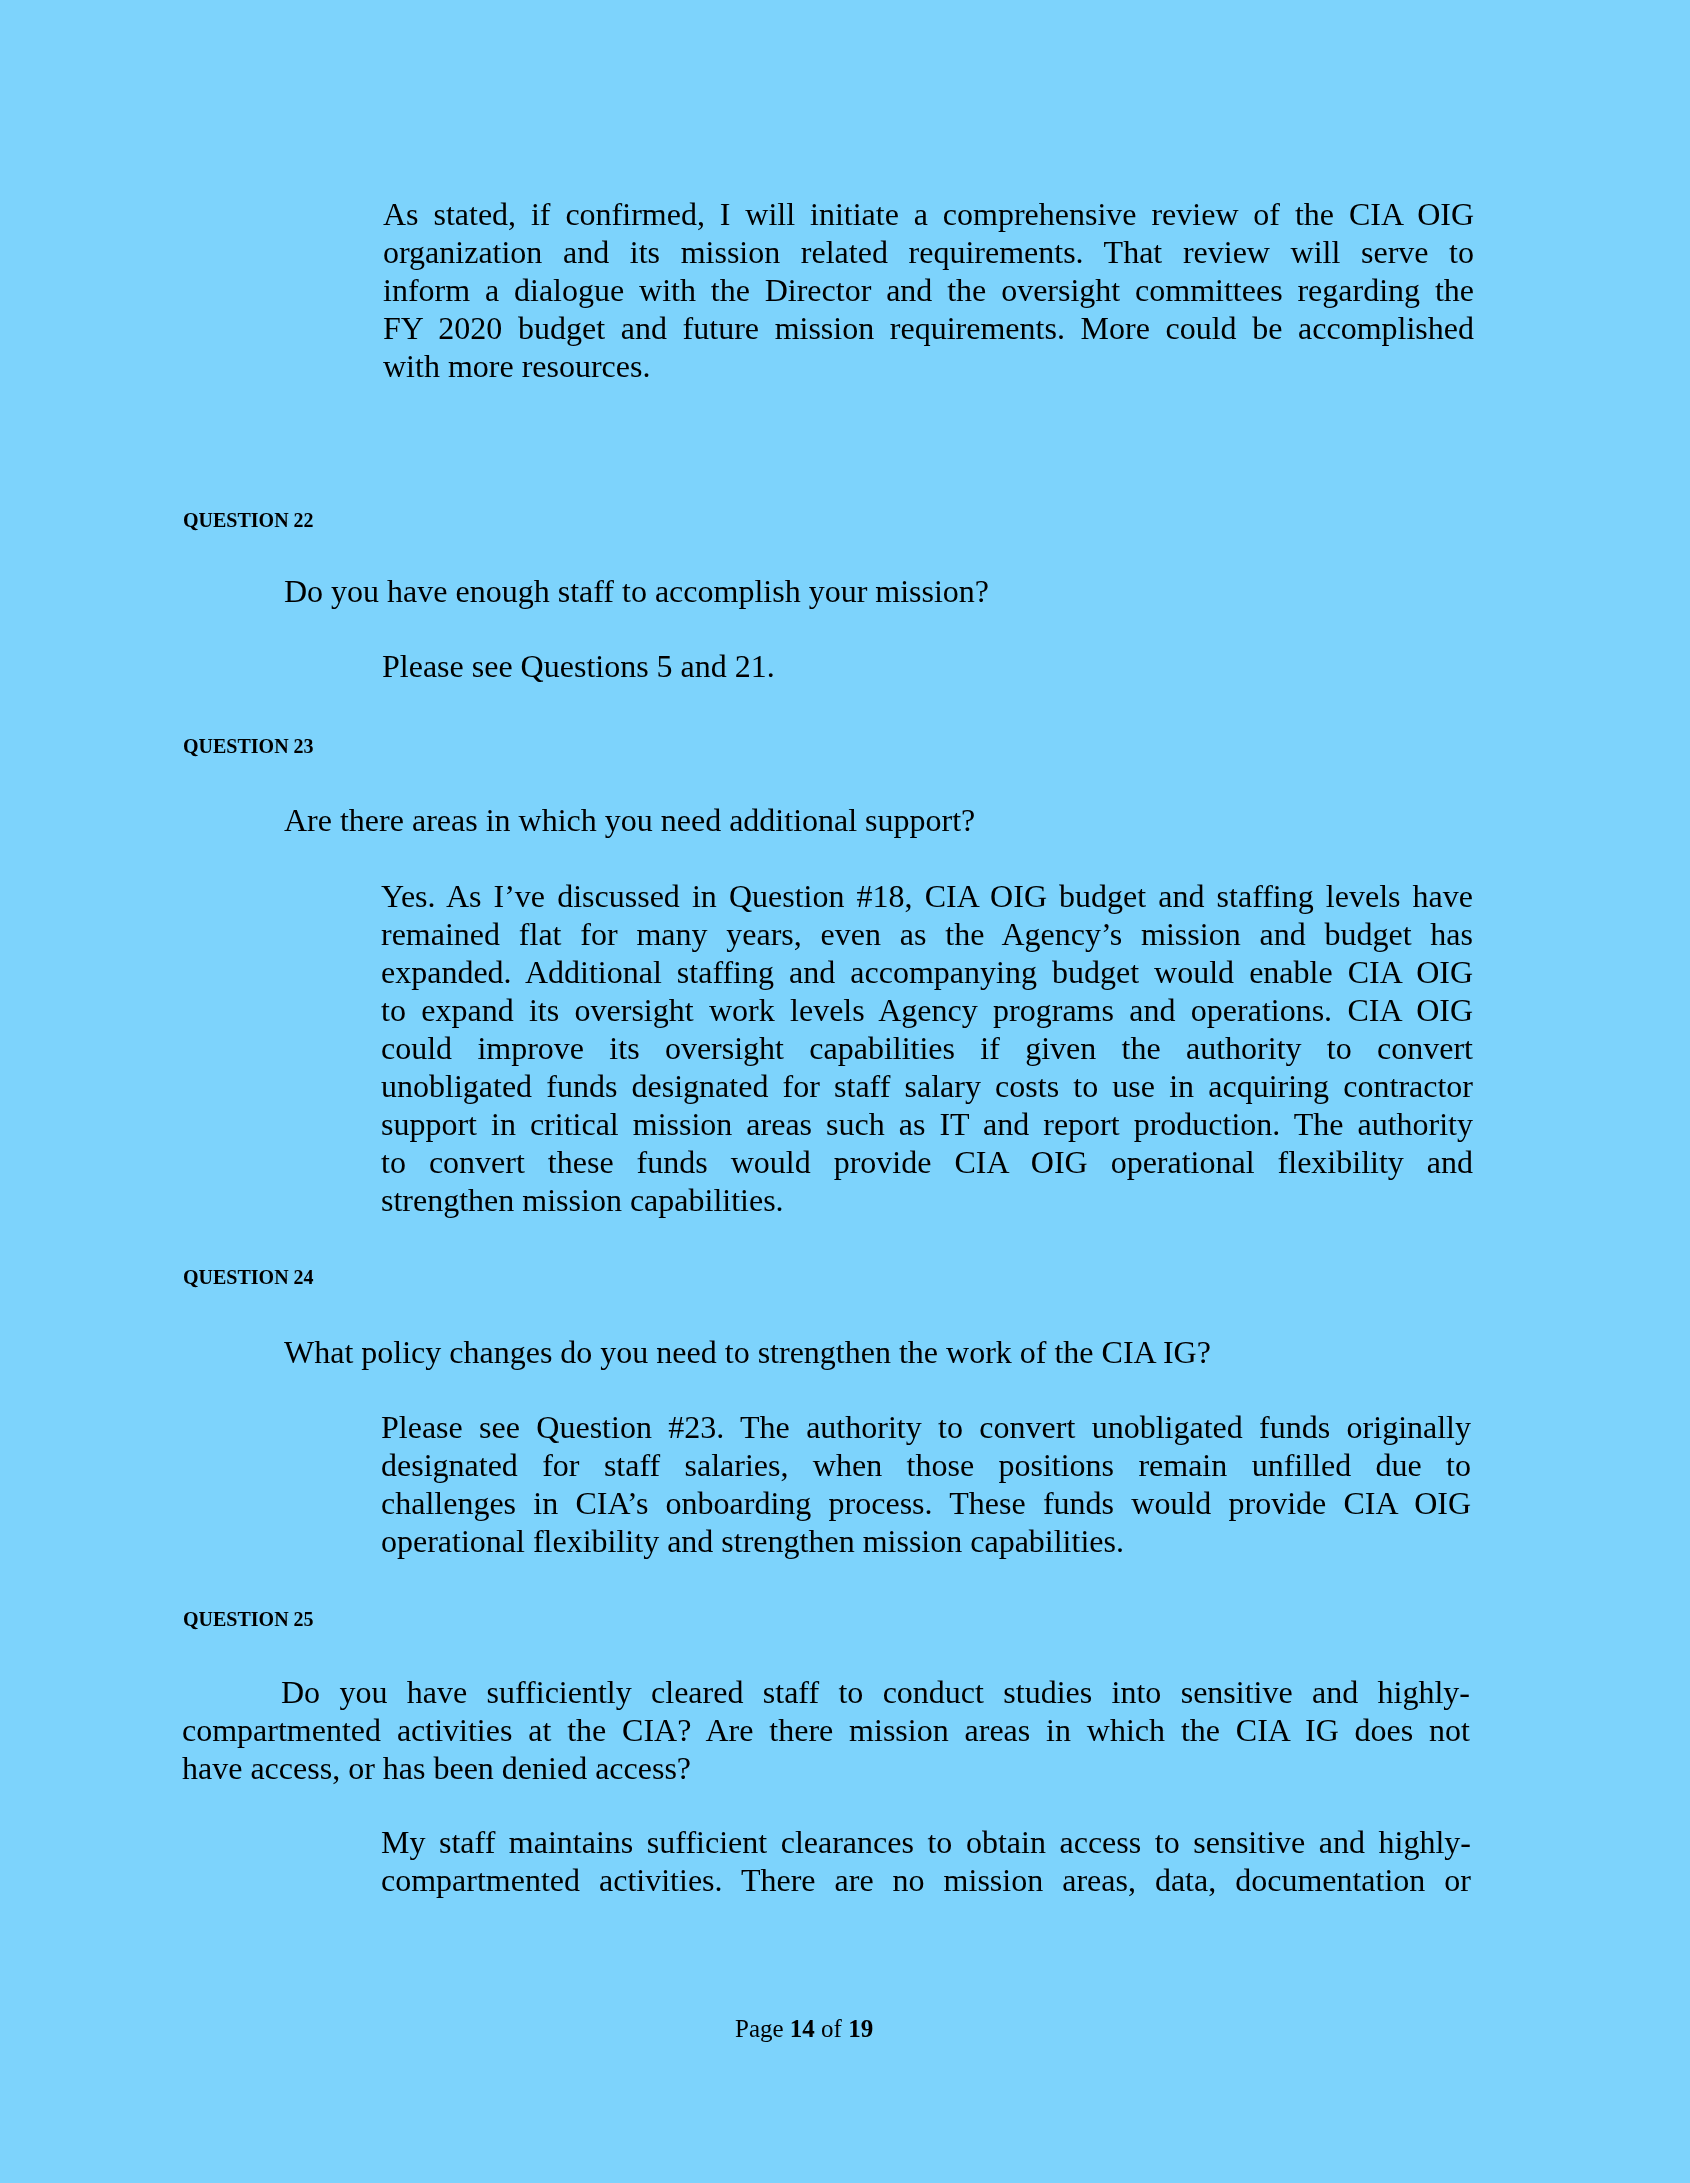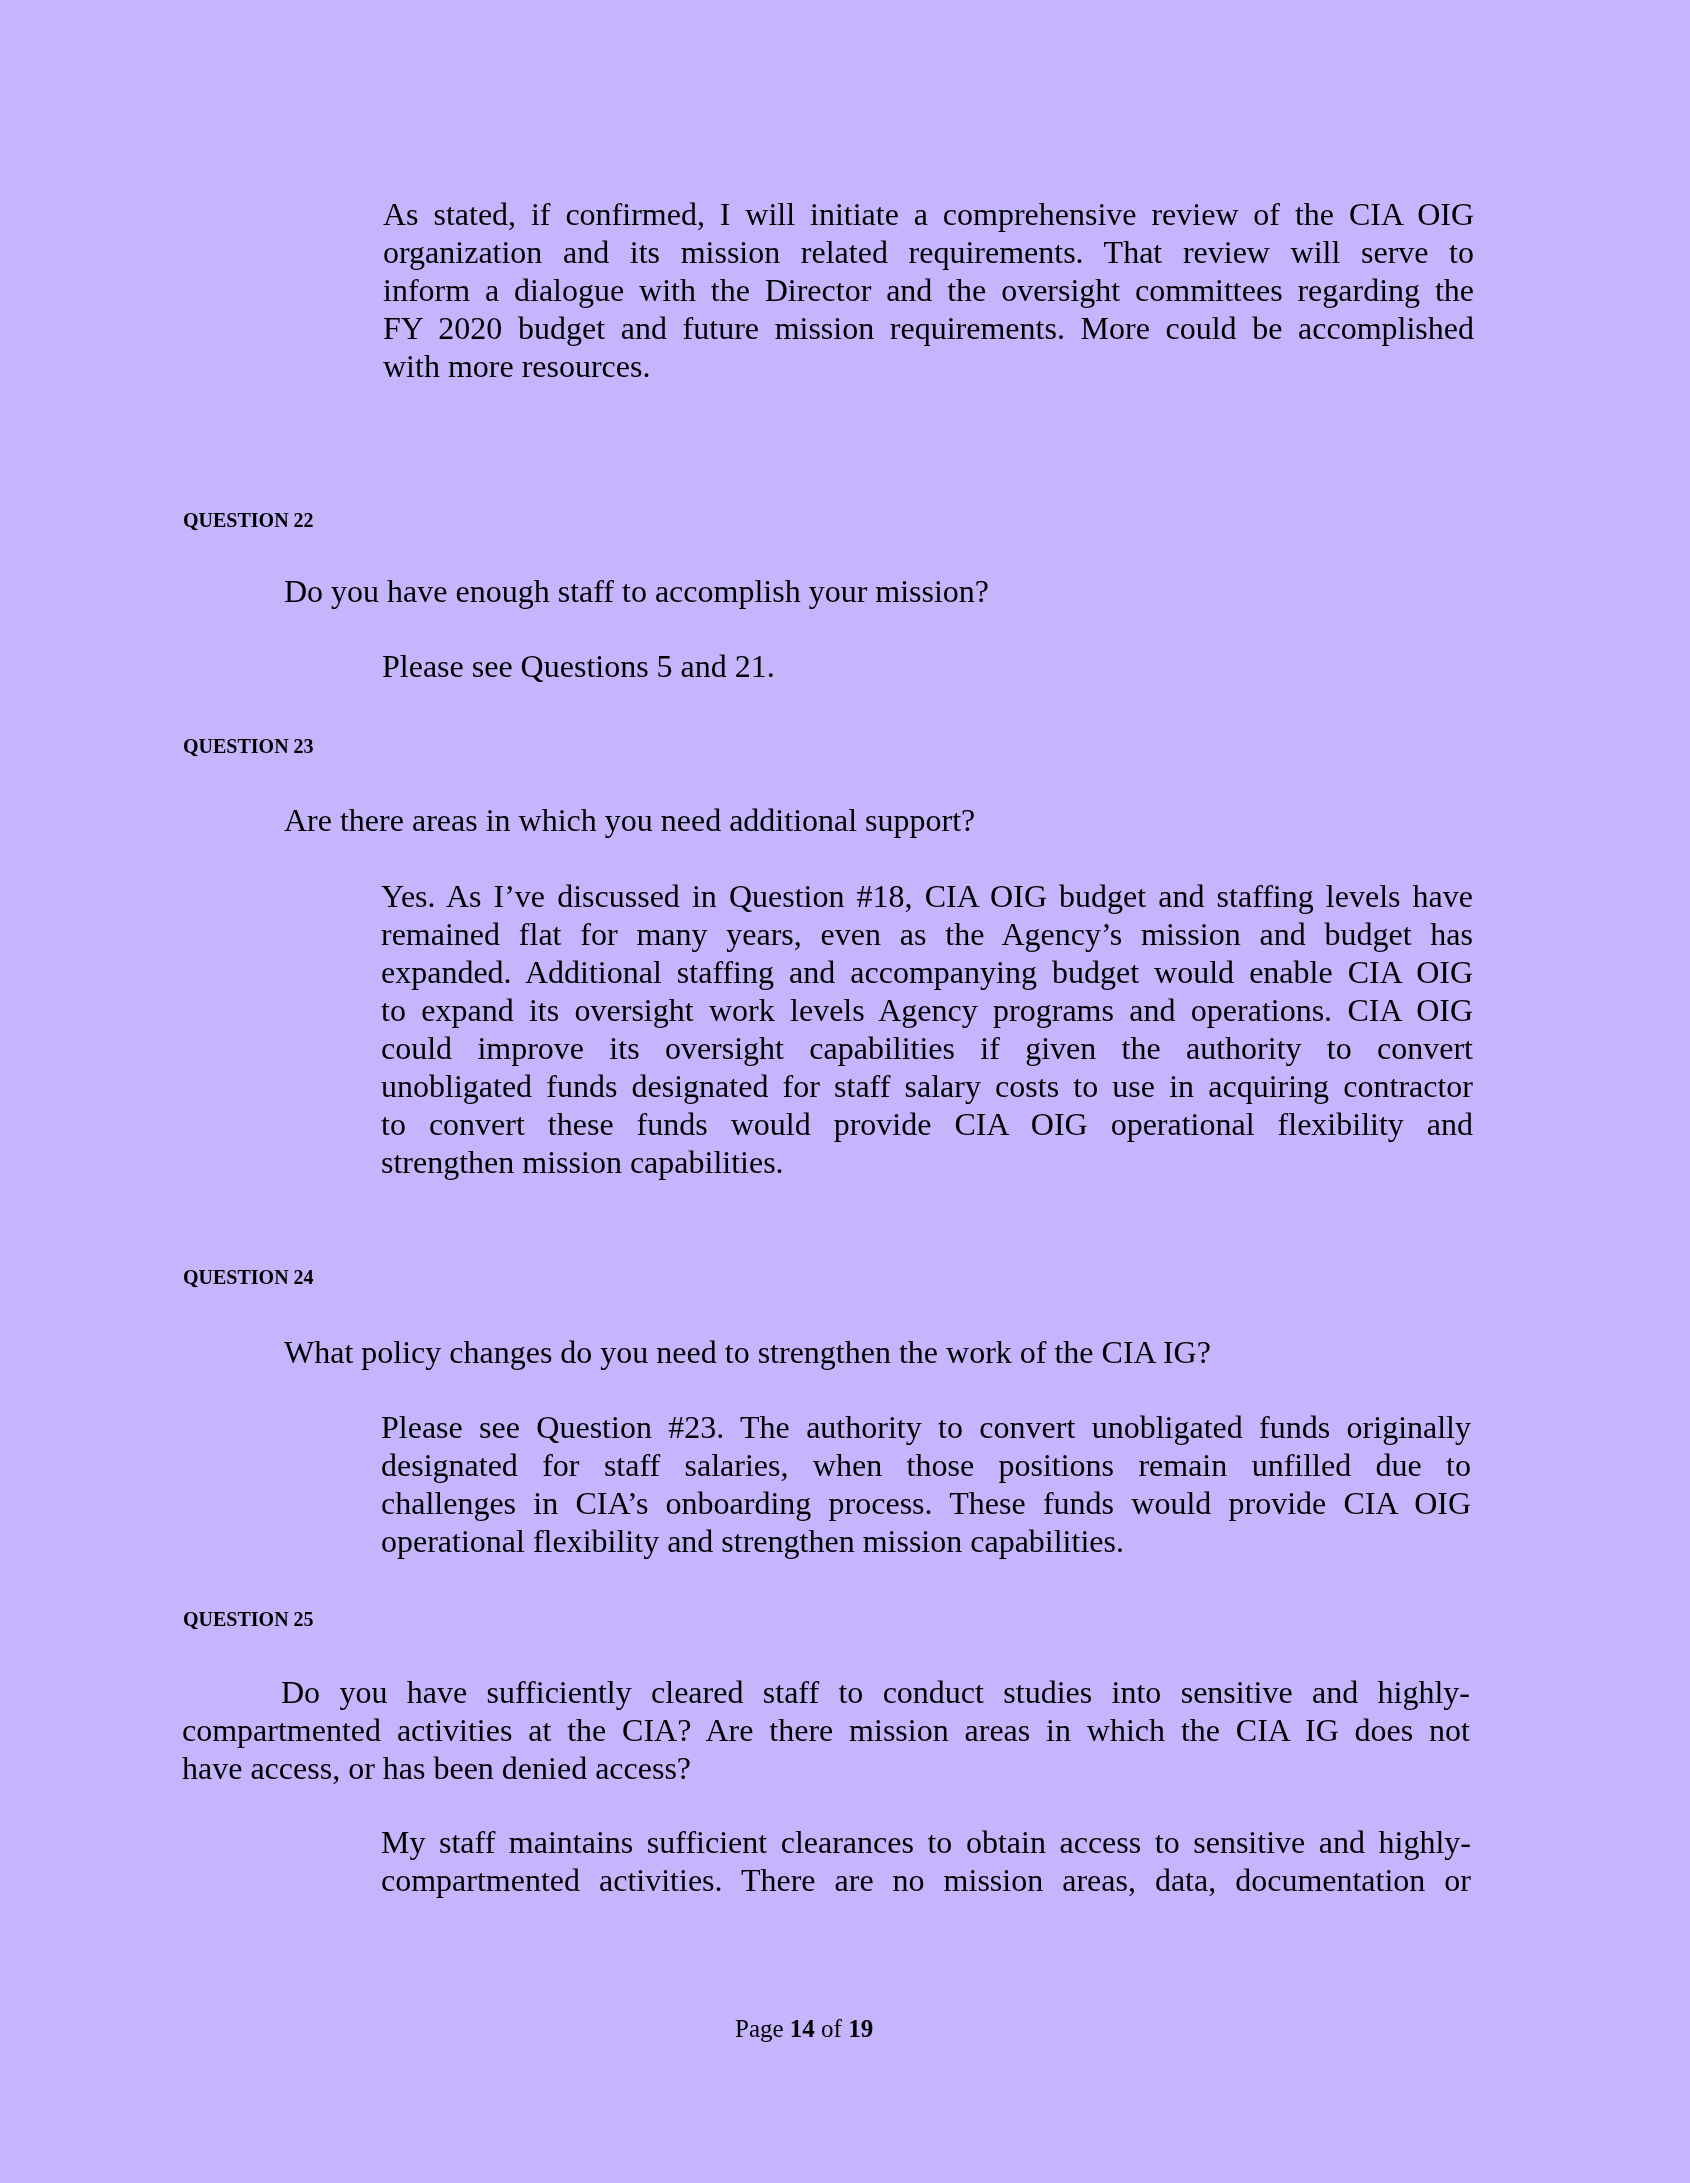--- a/index.html
+++ b/index.html
@@ -1,17 +1,17 @@
 <!DOCTYPE html>
 <html style="font-size:10.6px"><head>
 <meta charset="utf-8">
 <style>
   html, body { margin: 0; padding: 0; background: #ffffff; }
   body { width: 1690px; height: 2183px; position: relative; overflow: hidden; color: #000; }
-  .page { position: absolute; left: 0; top: 0; width: 1690px; height: 2183px; background: #c4b5fd; text-decoration: underline; }
+  .page { position: absolute; left: 0; top: 0; width: 1690px; height: 2183px; background: #7dd3fc; text-decoration: underline; }
   .block { position: absolute; font-family: "Liberation Serif", "DejaVu Serif", serif; font-size: 32px; line-height: 38px; }
   .line { display: block; white-space: nowrap; height: 38px; }
   .just { text-align: justify; text-align-last: justify; white-space: normal; }
   .heading { position: absolute; left: 183px; font-family: "Liberation Serif", "DejaVu Serif", serif; font-weight: bold; font-size: 20px; line-height: 38px; white-space: nowrap; }
   .footer { position: absolute; left: 735px; font-family: "Liberation Serif", "DejaVu Serif", serif; font-size: 25px; line-height: 29px; white-space: nowrap; }
   .footer b { font-weight: bold; margin-top: 24px; }
 </style>
 </head>
 <body>
 
@@ -37,20 +37,21 @@
   <div class="block" style="left:284px; top:801px;">
     <span class="line">Are there areas in which you need additional support?</span>
   </div>
   <div class="block" style="left:381px; top:877px; width:1092px;">
     <span class="line just">Yes.  As I’ve discussed in Question #18, CIA OIG budget and staffing levels have</span>
     <span class="line just">remained flat for many years, even as the Agency’s mission and budget has</span>
     <span class="line just">expanded.  Additional staffing and accompanying budget would enable CIA OIG</span>
     <span class="line just">to expand its oversight work levels Agency programs and operations.  CIA OIG</span>
     <span class="line just">could improve its oversight capabilities if given the authority to convert</span>
     <span class="line just">unobligated funds designated for staff salary costs to use in acquiring contractor</span>
+    <span class="line just">support in critical mission areas such as IT and report production.  The authority</span>
     <span class="line just">to convert these funds would provide CIA OIG operational flexibility and</span>
     <span class="line">strengthen mission capabilities.</span>
   </div>
 
   <div class="heading" style="top:1258px;">QUESTION 24</div>
   <div class="block" style="left:284px; top:1333px;">
     <span class="line">What policy changes do you need to strengthen the work of the CIA IG?</span>
   </div>
   <div class="block" style="left:381px; top:1408px; width:1090px;">
     <span class="line just">Please see Question #23.  The authority to convert unobligated funds originally</span>

